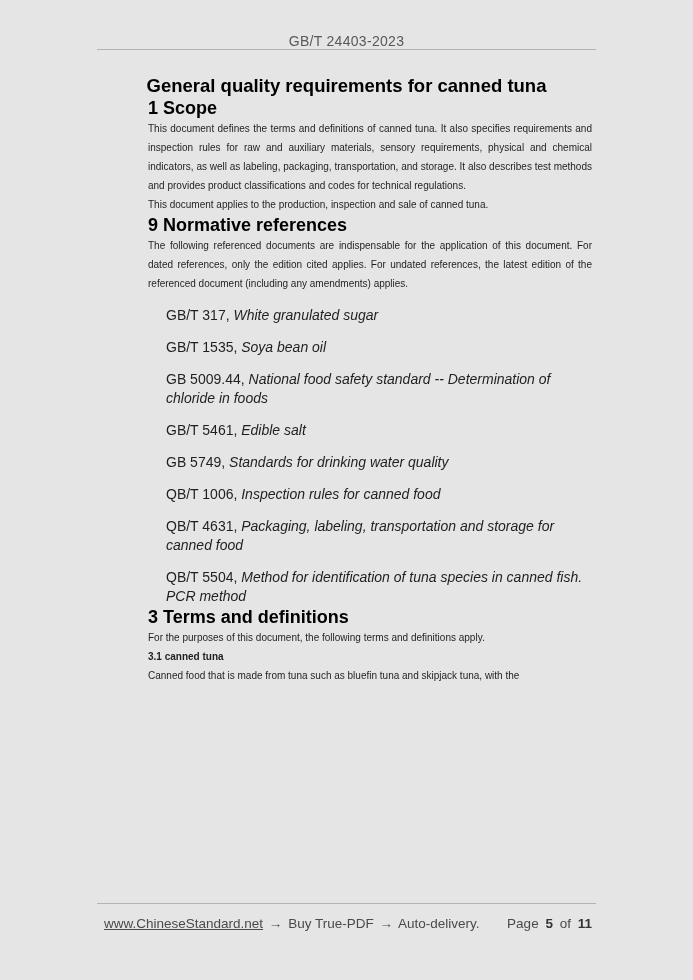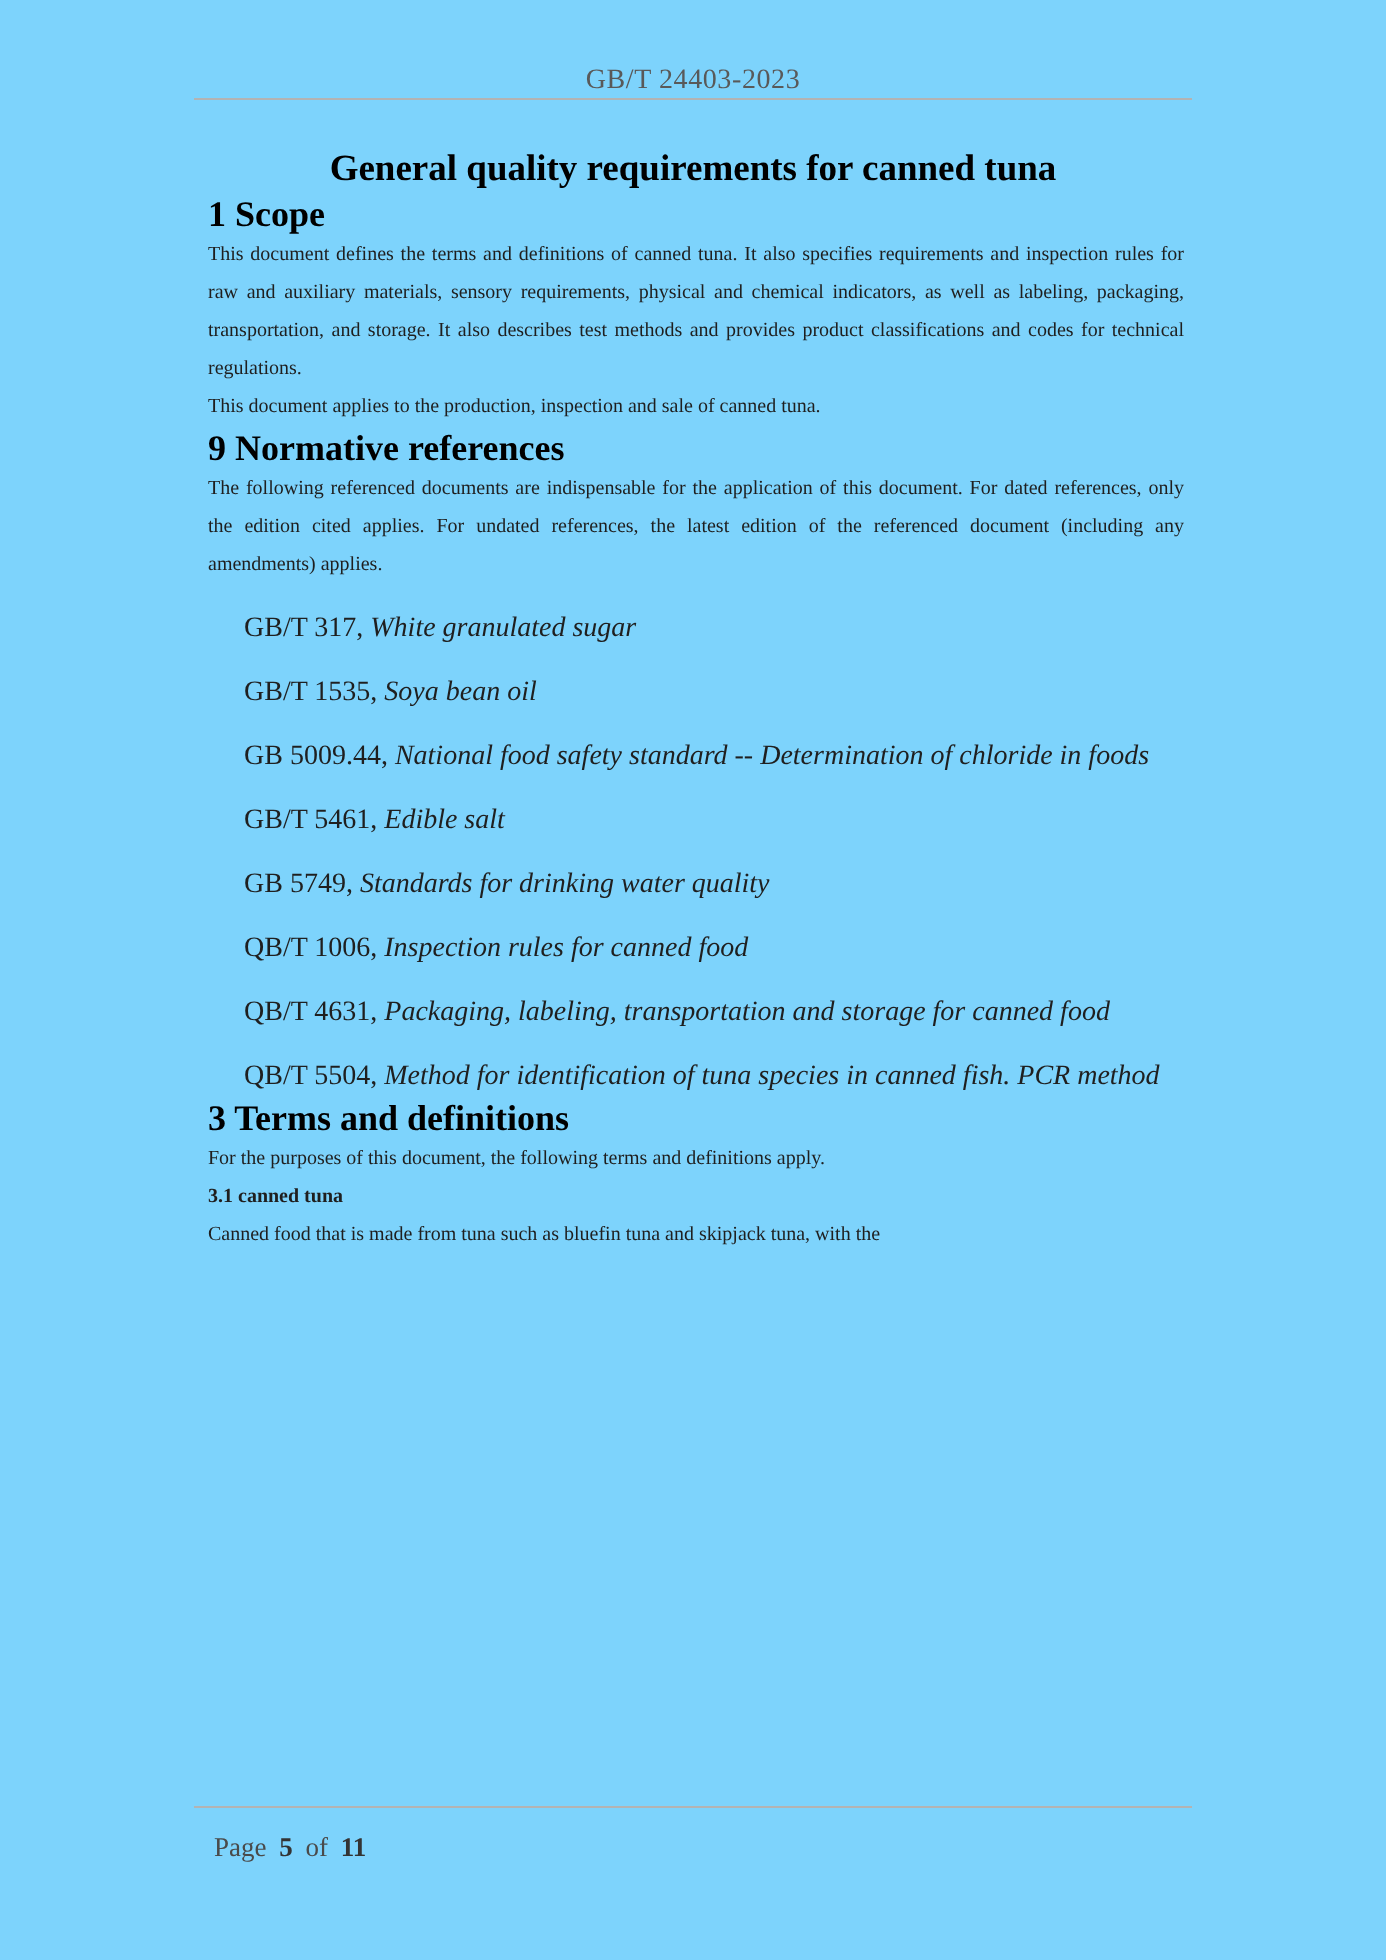--- a/index.html
+++ b/index.html
@@ -1,21 +1,21 @@
 <!DOCTYPE html>
 <html><head>
 <meta charset="utf-8">
 <style>
   html, body { margin: 0; padding: 0; background: #ffffff; }
   .page {
     position: relative;
     width: 693px;
     height: 980px;
-    background: #7dd3fc;
-    font-family: Liberation Serif, serif;
+    background: #e5e5e5;
+    font-family: Liberation Sans, sans-serif;
     color: #1f1f1f;
     overflow: hidden;
   }
   .running-header {
     padding-top: 33px;
     text-align: center;
     font-size: 14px;
     color: #595959;
     letter-spacing: 0.3px;
   }
@@ -25,21 +25,21 @@
     margin: 0 97px;
   }
   .top-rule { margin-top: 8px; }
   .doc-title {
     margin: 25px 0 0 0;
     text-align: center;
     font-size: 18.5px;
     font-weight: bold;
     color: #000000;
   }
-  .content { padding: 0 101px 0 104px; }
+  .content { padding: 0 101px 0 104px; margin-left: 44px; }
   .content h2 {
     font-size: 18px;
     line-height: 22px;
     font-weight: bold;
     color: #000000;
     margin: 0;
   }
   .content p {
     font-size: 10px;
     line-height: 19px;
@@ -123,20 +123,27 @@
     <h2 class="h-terms">3 Terms and definitions</h2>
     <p class="p-terms">For the purposes of this document, the following terms and definitions apply.</p>
     <p class="p-termtitle">3.1 canned tuna</p>
     <p class="p-termdef">Canned food that is made from tuna such as bluefin tuna and skipjack tuna, with the</p>
 
   </div>
 
   <div class="footer">
     <hr class="rule">
     <div class="footer-row">
+      <div class="footer-left">
+        <a class="footer-link">www.ChineseStandard.net</a>
+        <span class="arrow">→</span>
+        <span>Buy True-PDF</span>
+        <span class="arrow">→</span>
+        <span>Auto-delivery.</span>
+      </div>
       <div class="footer-right">
         <span>Page</span>
         <b>5</b>
         <span>of</span>
         <b>11</b>
       </div>
     </div>
   </div>
 
 </div>

